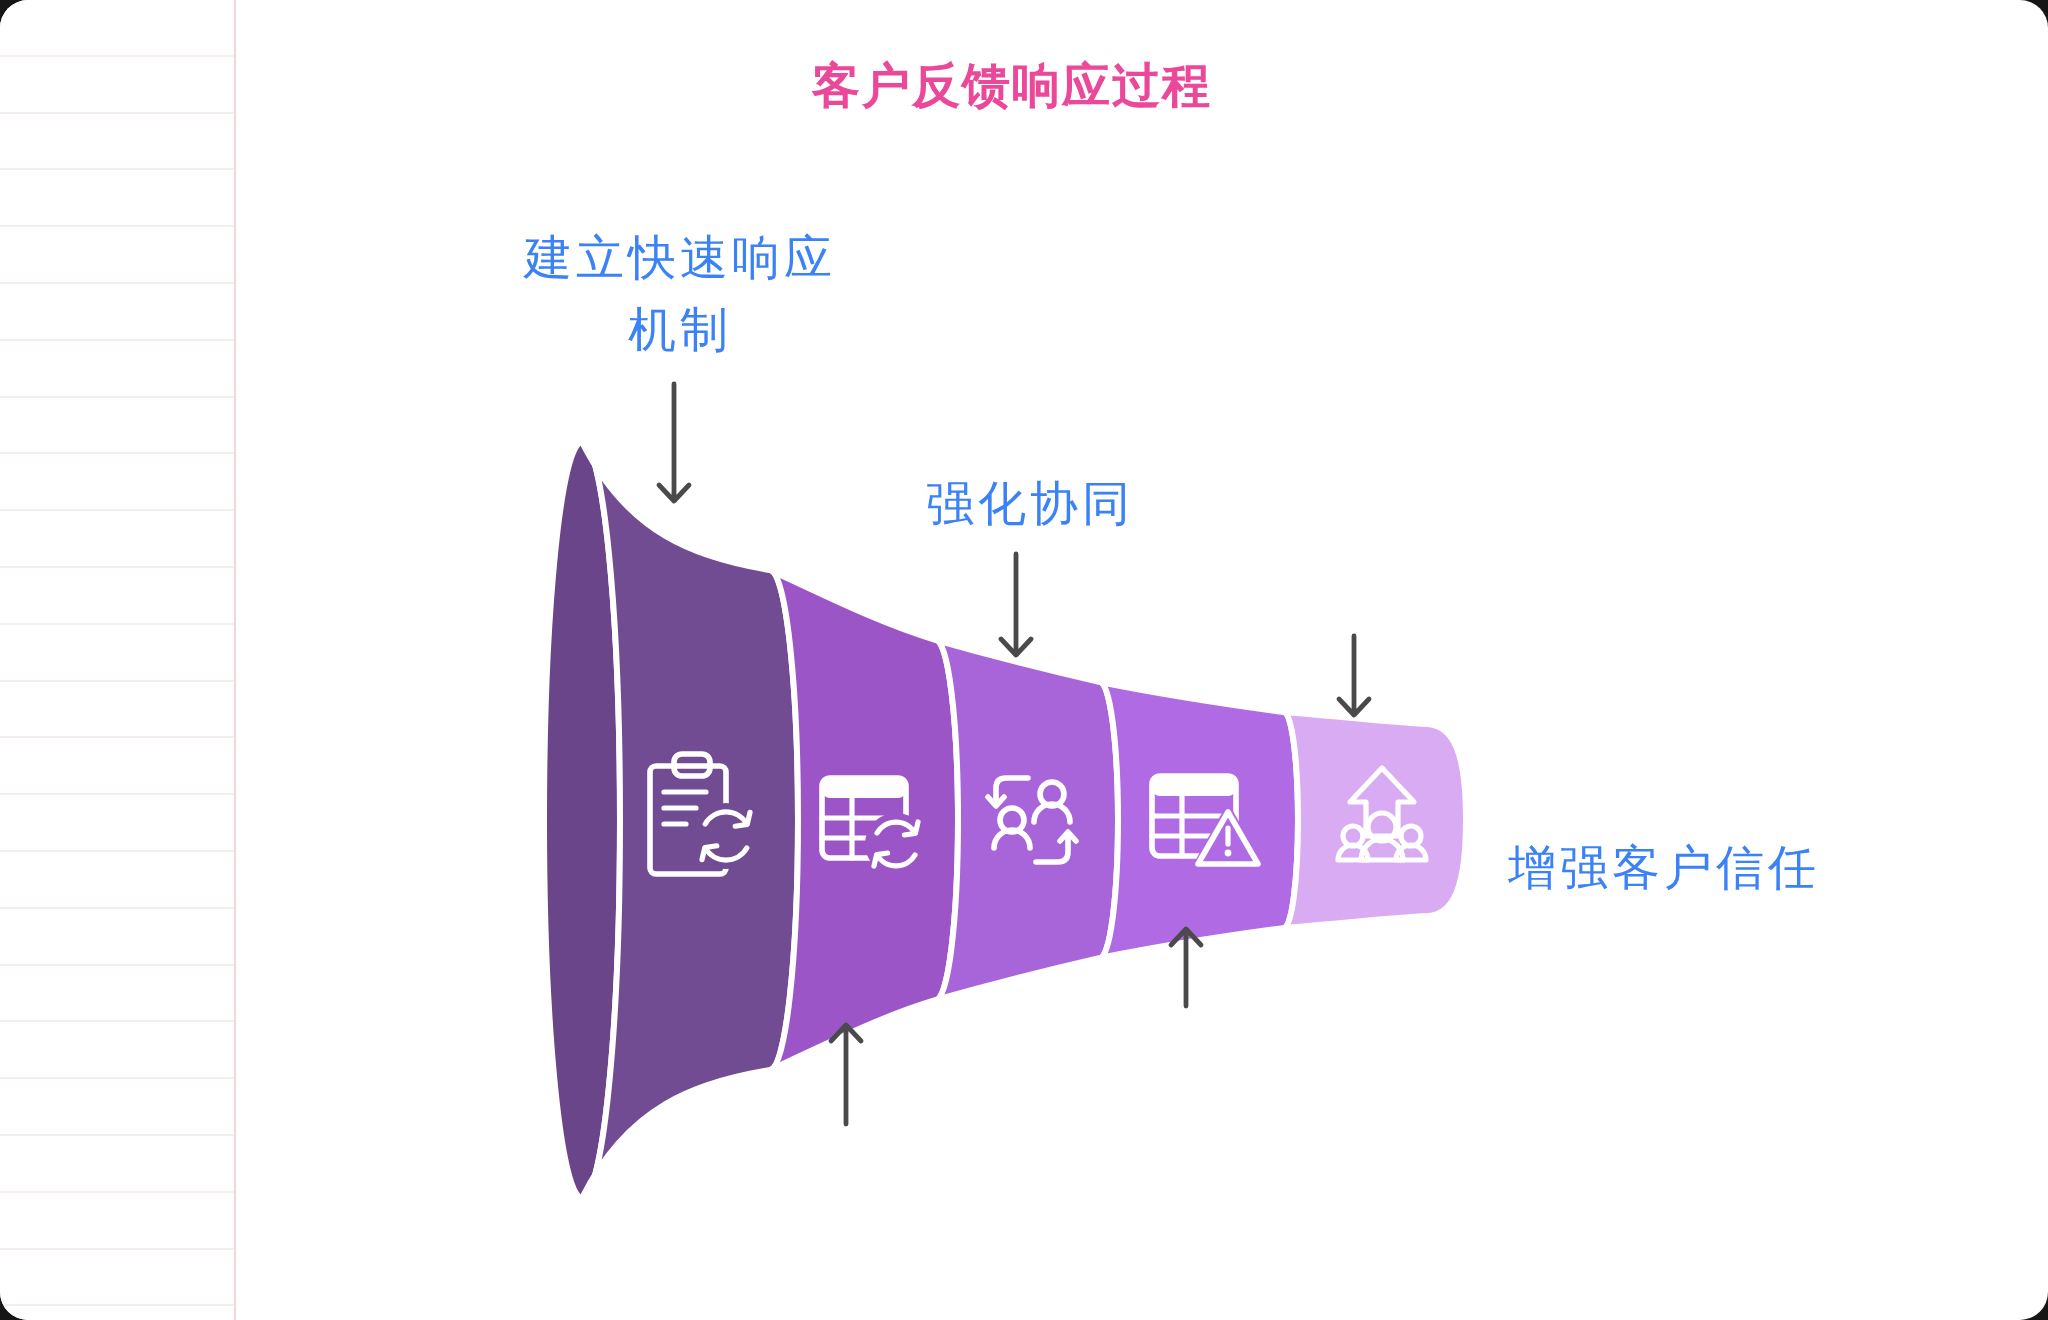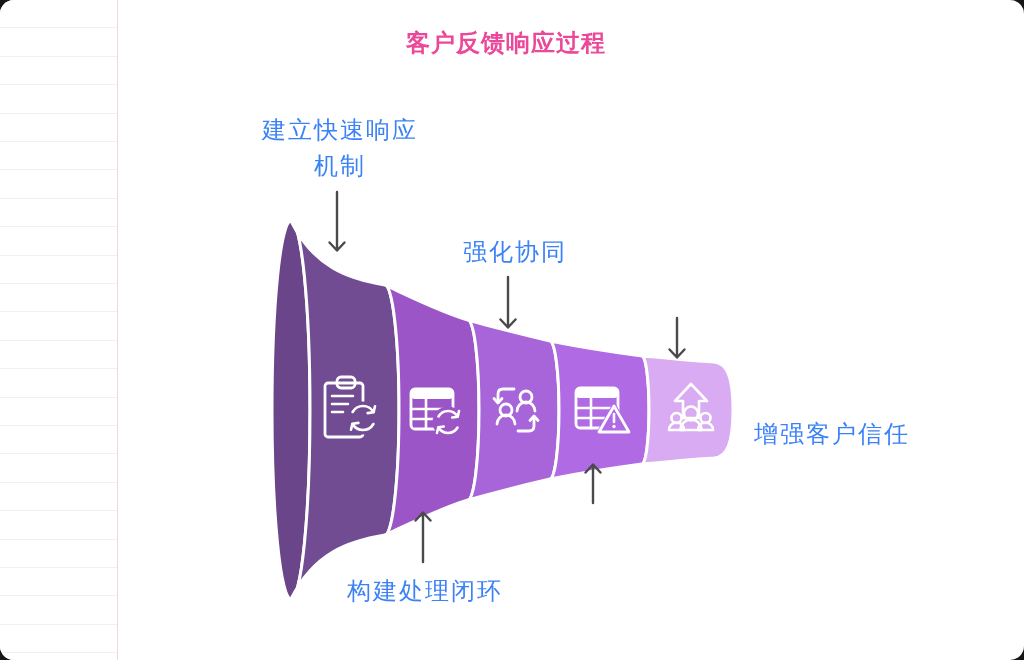--- a/index.html
+++ b/index.html
@@ -107,17 +107,16 @@
     </g>
 
     <path class="arrow" d="M337,192 V250 M329.5,242.5 L337,250.5 L344.5,242.5"></path>
     <path class="arrow" d="M508,277 V327 M500.5,319.5 L508,327.5 L515.5,319.5"></path>
     <path class="arrow" d="M677,318 V357 M669.5,349.5 L677,357.5 L684.5,349.5"></path>
     <path class="arrow" d="M423,562 V513 M415.5,520.5 L423,512.5 L430.5,520.5"></path>
     <path class="arrow" d="M593,503 V465 M585.5,472.5 L593,464.5 L600.5,472.5"></path>
   </svg>
 
   <div class="lbl lbl-wrap" style="left:340px;top:112px;">建立快速响应机制</div>
-  <div class="lbl" style="left:425px;top:575px;">构建处理闭环</div>
   <div class="lbl" style="left:515px;top:236px;text-align:right;">强化协同</div>
 
   <div class="lbl" style="left:832px;top:392px;margin-top:26px;">增强客户信任</div>
 </div>
 
 </body></html>

